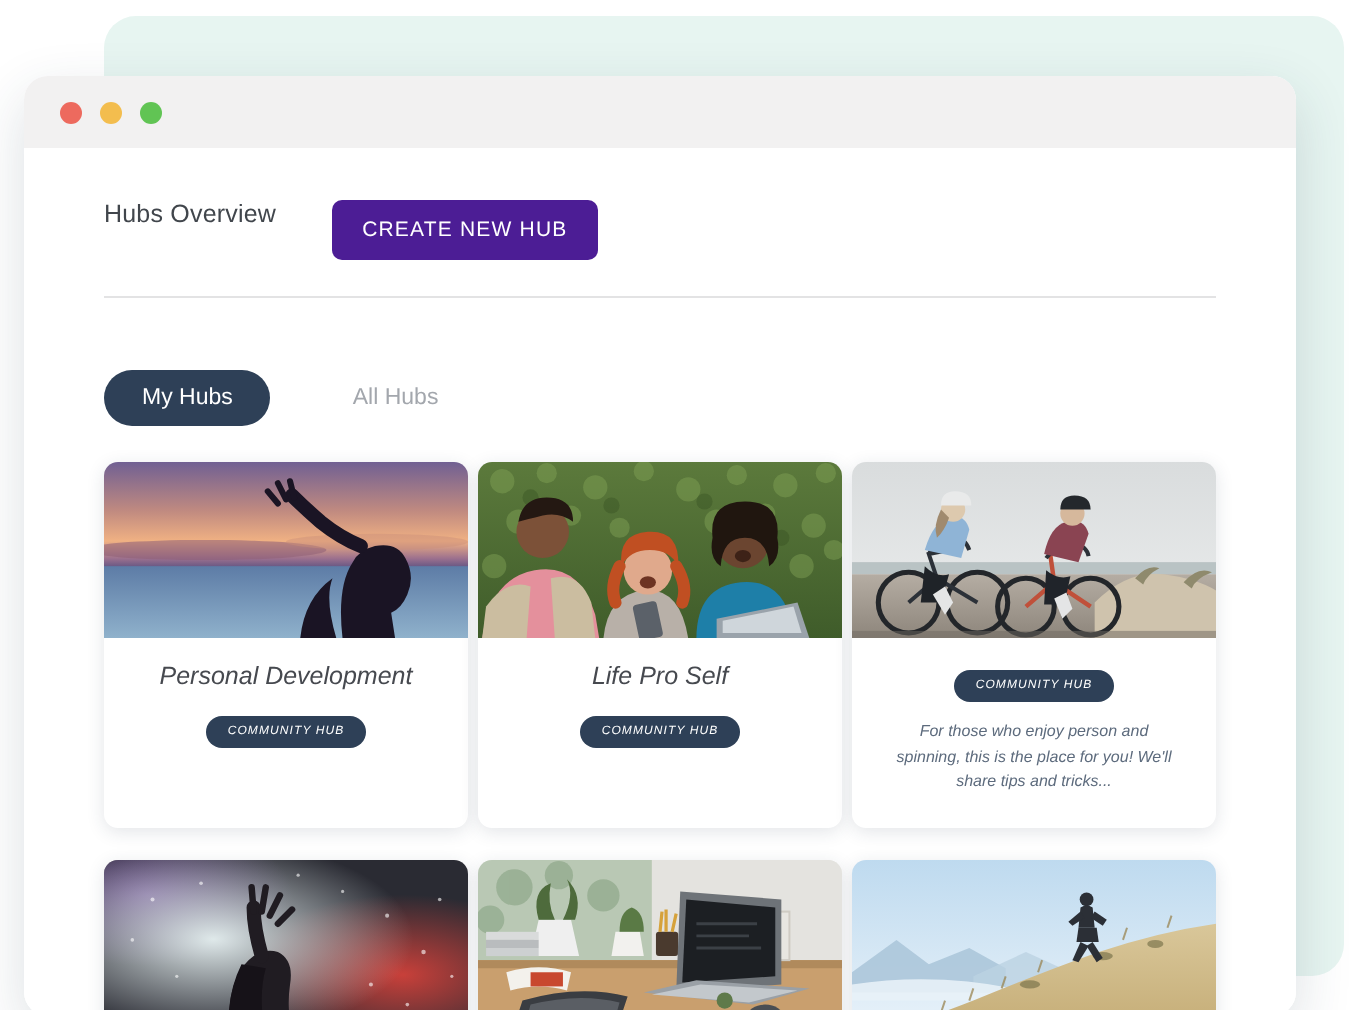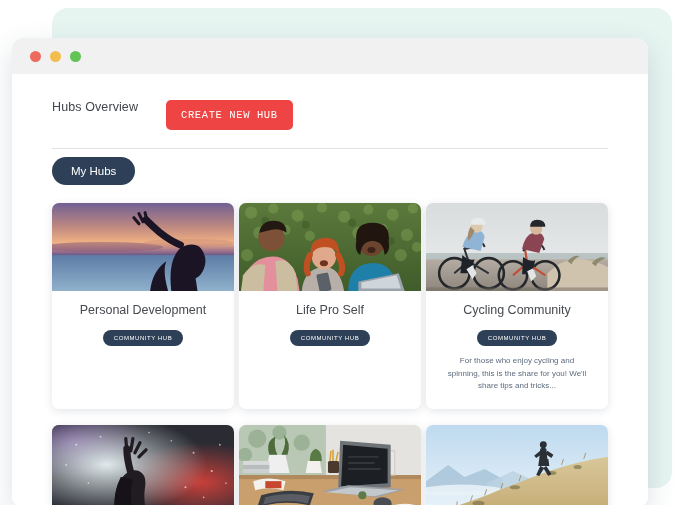--- a/index.html
+++ b/index.html
@@ -71,44 +71,44 @@
     gap: 28px;
     padding-top: 26px;
   }
   .page-title {
     font-size: 12.5px;
     color: #41464c;
     letter-spacing: 0.1px;
     white-space: nowrap;
   }
   .create-btn {
-    background: #ef4444;
+    background: #4c1d95;
     color: #ffffff;
     border: none;
     border-radius: 5px;
-    font-family: Liberation Mono, monospace;
+    font-family: Liberation Sans, sans-serif;
     font-size: 10.5px;
     letter-spacing: 0.6px;
     padding: 9px 15px;
     cursor: pointer;
     white-space: nowrap;
   }
 
   .divider {
     margin-top: 18px;
     height: 1px;
     background: #e3e3e4;
   }
 
   
   .tabs {
     display: flex;
     align-items: flex-end;
     gap: 22px;
-    margin-top: 8px;
+    margin-top: 36px;
   }
   .tab {
     font-size: 11.5px;
     padding: 8px 19px;
     border-radius: 16px;
     cursor: pointer;
     white-space: nowrap;
     color: #a3a7ad;
     background: transparent;
     border: none;
@@ -118,20 +118,21 @@
     background: #2e4057;
     color: #ffffff;
   }
 
   
   .card-grid {
     margin-top: 18px;
     display: grid;
     grid-template-columns: repeat(3, 1fr);
     gap: 5px;
+    font-style: italic;
   }
   .hub-card {
     background: #ffffff;
     border-radius: 7px;
     box-shadow: 0 2px 9px rgba(40, 55, 75, 0.13);
     overflow: hidden;
   }
   .card-thumb {
     height: 88px;
     width: 100%;
@@ -189,20 +190,21 @@
 
     <div class="page-header">
       <div class="page-title">Hubs Overview</div>
       <button class="create-btn">CREATE NEW HUB</button>
     </div>
 
     <div class="divider"></div>
 
     <div class="tabs">
       <button class="tab active">My Hubs</button>
+      <button class="tab">All Hubs</button>
     </div>
 
     <div class="card-grid">
 
       <div class="hub-card">
         <div class="card-thumb">
           <svg viewBox="0 0 180 88" preserveAspectRatio="xMidYMid slice">
             <defs>
               <linearGradient id="sky1" x1="0" y1="0" x2="0" y2="1">
                 <stop offset="0%" stop-color="#6f5f93"></stop>
@@ -335,23 +337,22 @@
             <path d="M96 48 q6 -8 14 -7 q6 1 7 6" stroke="#2c3138" stroke-width="2" fill="none"></path>
             <path d="M95 46 q3 -14 11 -16 q9 -2 11 6 l-5 14 z" fill="#8a4452"></path>
             <path d="M96 54 q6 5 12 3 l-3 14 h-10 z" fill="#20242a"></path>
             <path d="M100 68 l6 -3 l3 8 l-5 5 z" fill="#e4e5e6"></path>
             <circle cx="109" cy="26" r="6" fill="#d6b89c"></circle>
             <path d="M103 24 q0 -7 7 -7 q8 0 8 7 z" fill="#24282c"></path>
             <rect y="84" width="180" height="4" fill="#6f6962" opacity="0.5"></rect>
           </svg>
         </div>
         <div class="card-body">
-          <div class="card-title">Cycling Community</div>
           <div class="card-badge">COMMUNITY HUB</div>
-          <div class="card-desc">For those who enjoy cycling and spinning, this is the share for you! We'll share tips and tricks...</div>
+          <div class="card-desc">For those who enjoy person and spinning, this is the place for you! We'll share tips and tricks...</div>
         </div>
       </div>
     </div>
 
     <div class="card-grid row-two">
 
       <div class="hub-card">
         <div class="card-thumb">
           <svg viewBox="0 0 180 88" preserveAspectRatio="xMidYMid slice">
             <defs>

